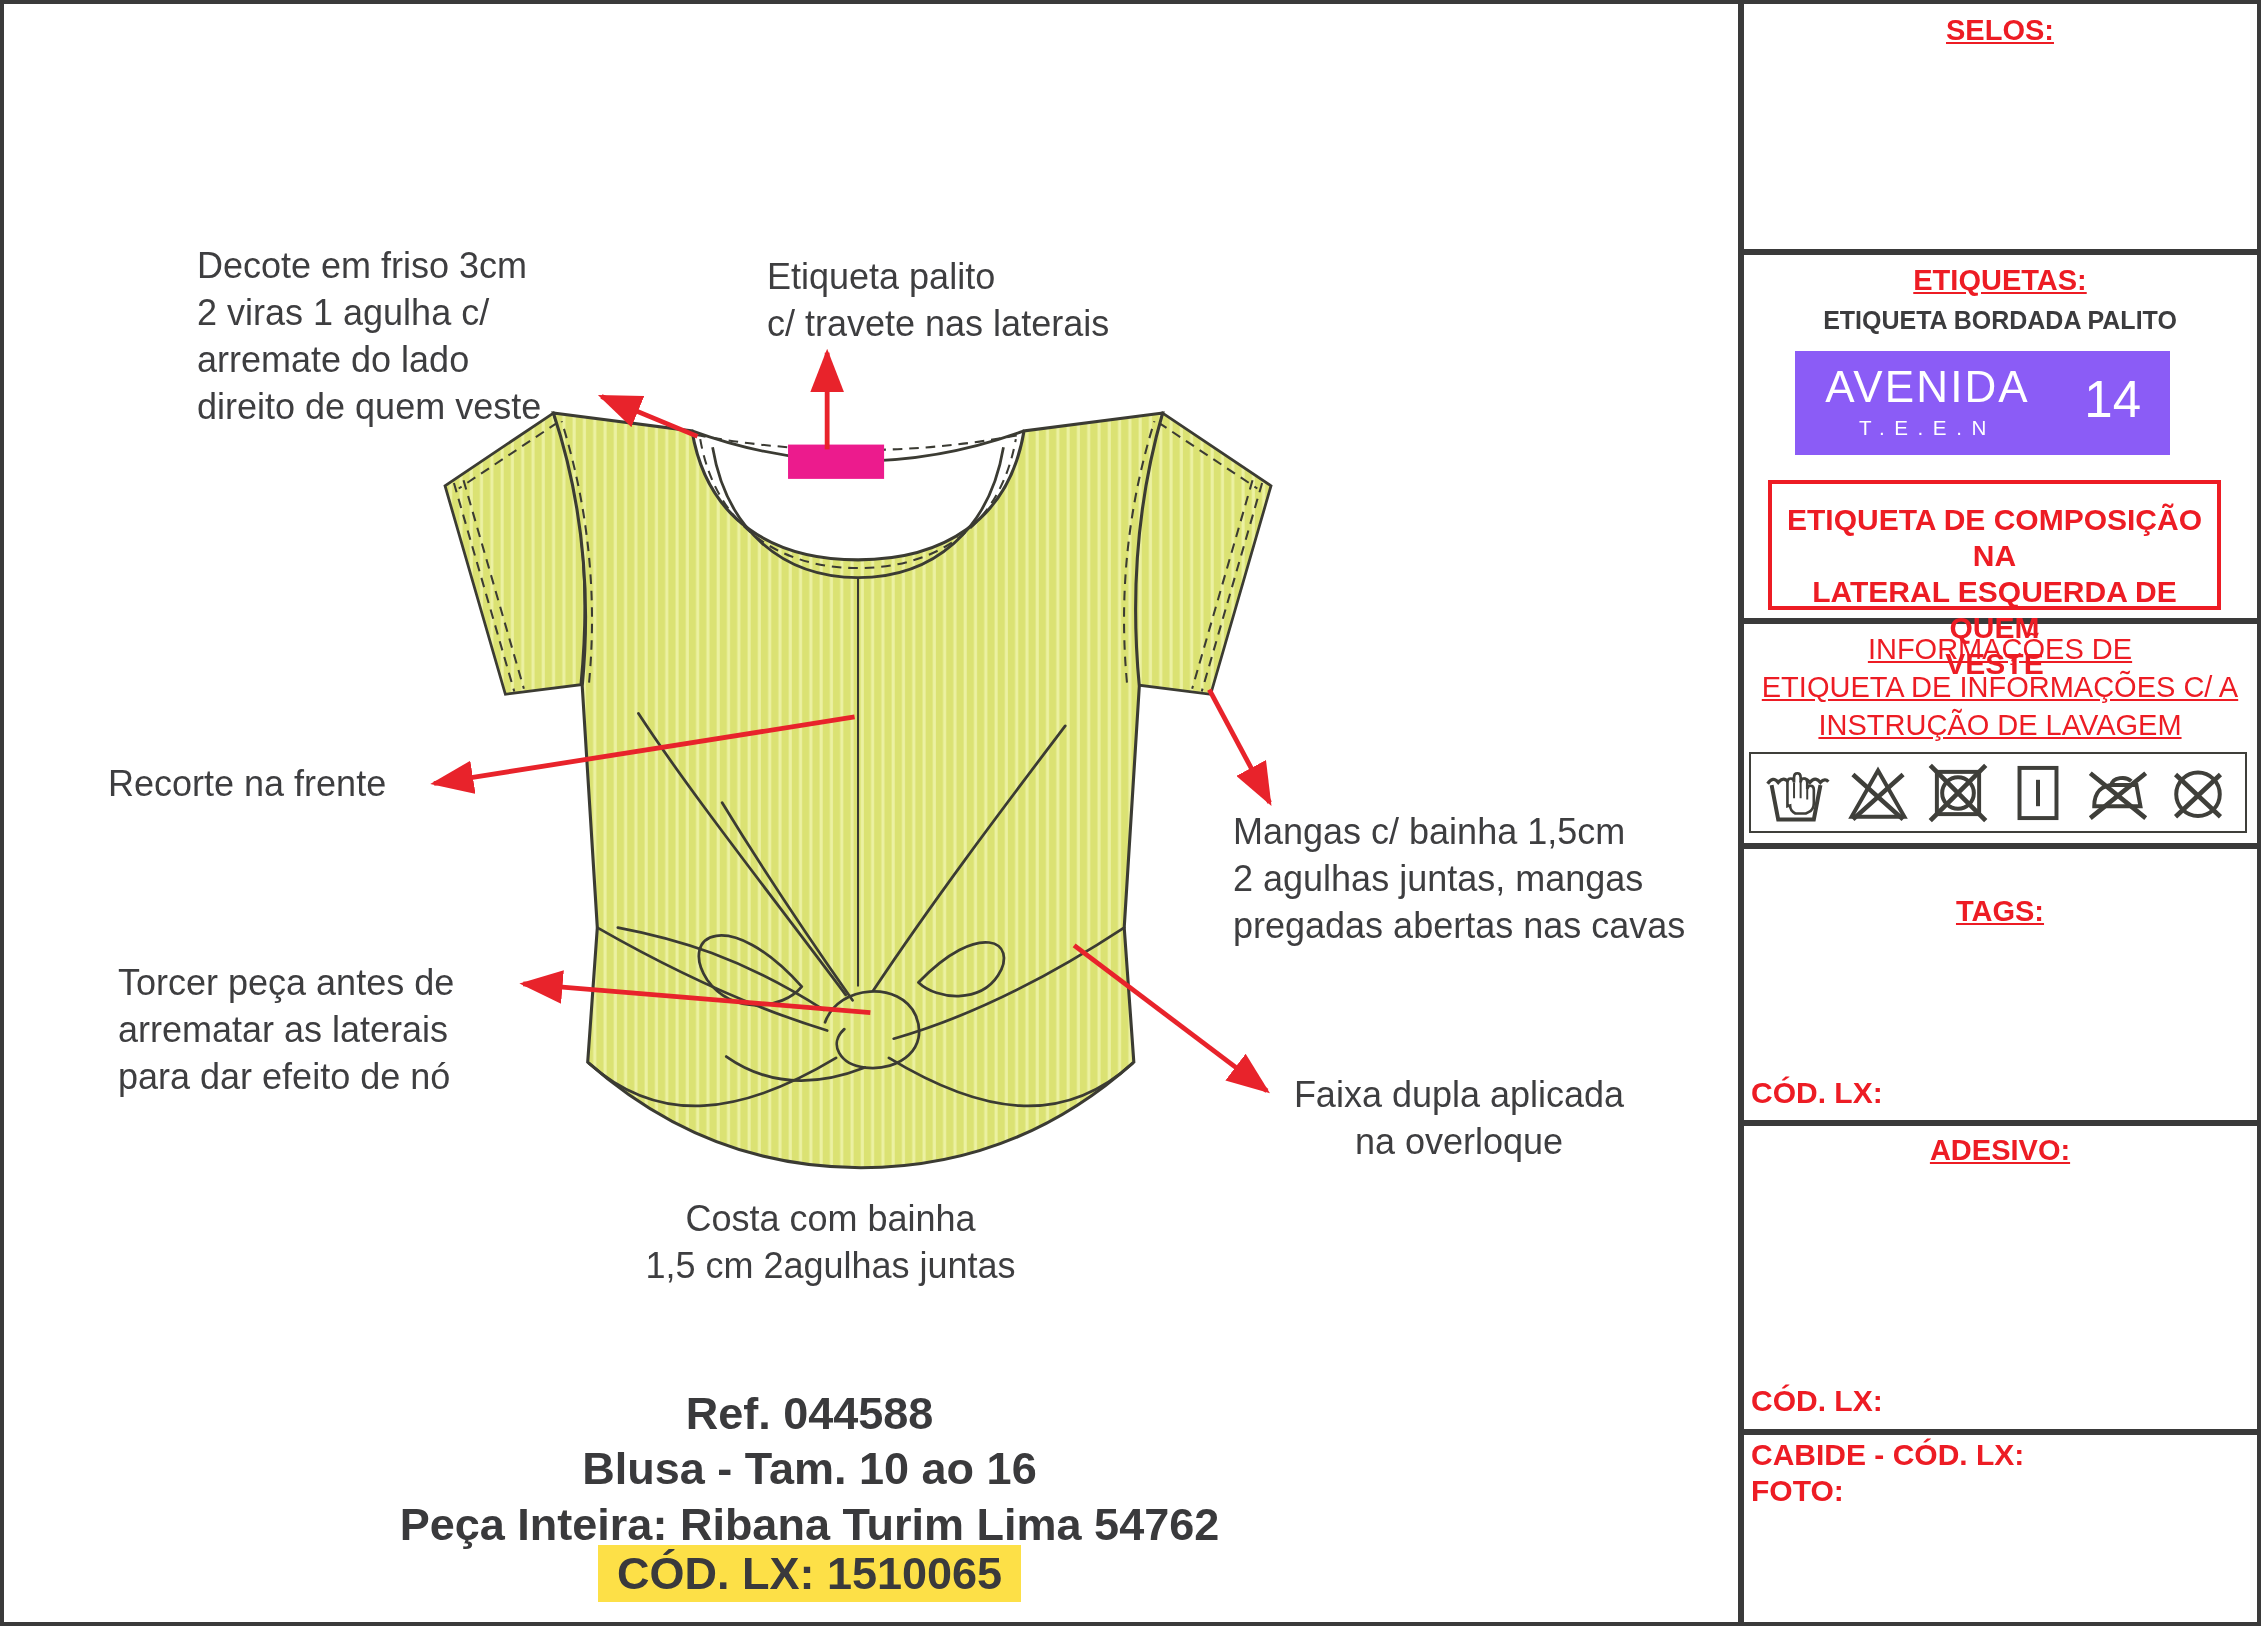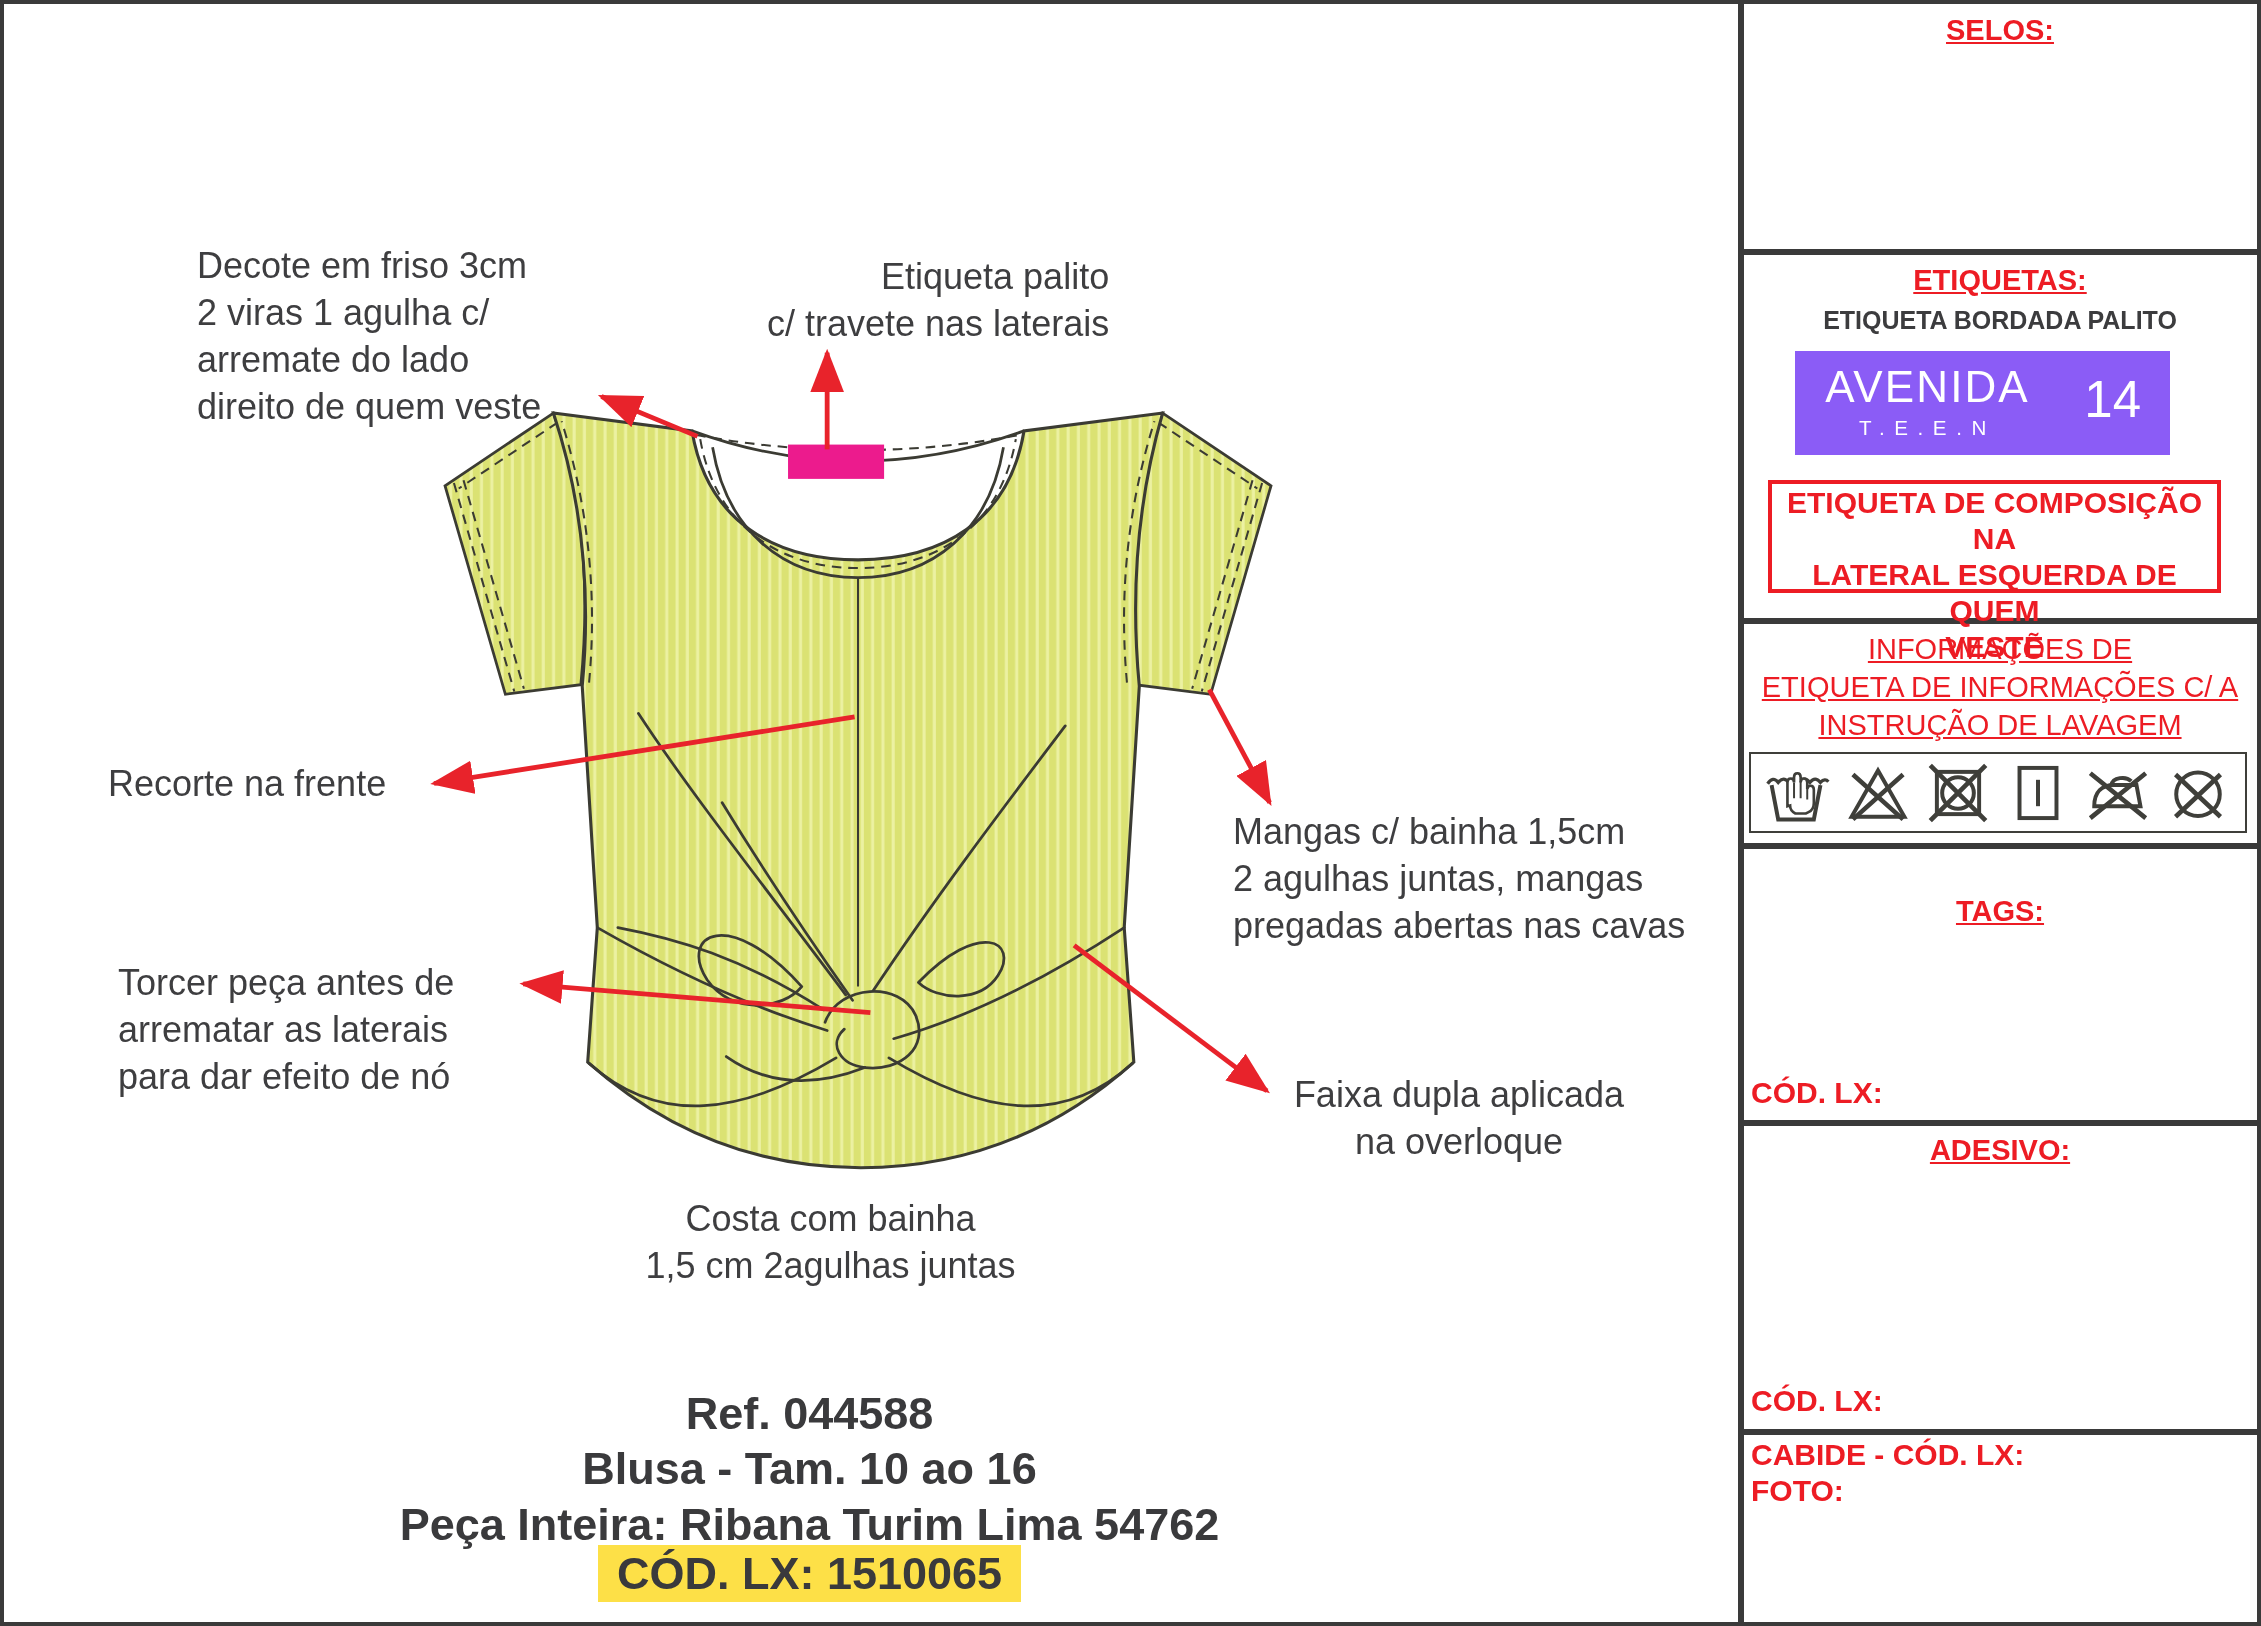--- a/index.html
+++ b/index.html
@@ -26,21 +26,21 @@
   .sb-label{position:absolute;left:1751px;font-weight:bold;font-size:30px;color:#ed1c24;white-space:nowrap;}
 
   .brand-tag{position:absolute;left:1795px;top:351px;width:375px;height:104px;background:#8b5cf6;}
   .av-name{position:absolute;left:0;right:110px;top:11px;text-align:center;color:#fff;
            font-size:44px;letter-spacing:2.1px;}
   .av-sub{position:absolute;left:0;right:110px;top:65px;text-align:center;color:#fff;
           font-size:20.6px;letter-spacing:9.6px;}
   .av-size{position:absolute;right:29px;top:19px;color:#fff;font-size:51px;}
 
   .red-box{position:absolute;left:1768px;top:480px;width:445px;height:104px;border:4.1px solid #ed1c24;
-           text-align:center;font-weight:bold;font-size:30px;line-height:36px;color:#ed1c24;padding-top:1px;}
+           text-align:center;font-weight:bold;font-size:30px;line-height:36px;color:#ed1c24;padding-top:18px;}
 
   .care-row{position:absolute;left:1749px;top:752px;width:498px;height:81px;border:2.7px solid #3f3f3a;
             box-sizing:border-box;display:flex;align-items:center;justify-content:space-evenly;background:#fff;}
   .care-row svg{width:66px;height:66px;}
 
   svg.draw{position:absolute;left:0;top:0;}
 </style>
 </head>
 <body>
 
@@ -122,21 +122,21 @@
     </g>
   </svg>
 
   <div class="ann" style="left:197px;top:242px;">
     <div>Decote em friso 3cm</div>
     <div>2 viras 1 agulha c/</div>
     <div>arremate do lado</div>
     <div>direito de quem veste</div>
   </div>
 
-  <div class="ann" style="left:767px;top:253px;text-align:right;">
+  <div class="ann" style="left:767px;top:253px;">
     <div>Etiqueta palito</div>
     <div>c/ travete nas laterais</div>
   </div>
 
   <div class="ann" style="left:108px;top:760px;">Recorte na frente</div>
 
   <div class="ann" style="left:118px;top:959px;">
     <div>Torcer peça antes de</div>
     <div>arrematar as laterais</div>
     <div>para dar efeito de nó</div>

